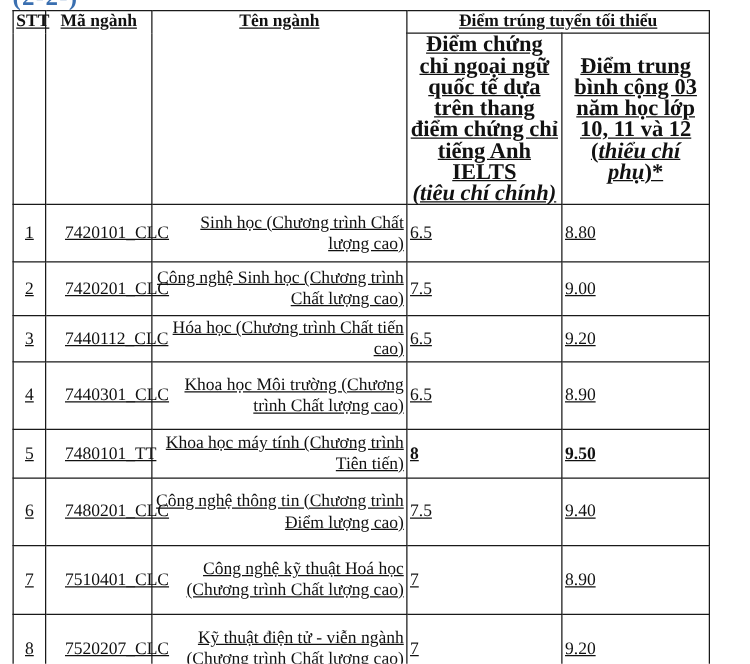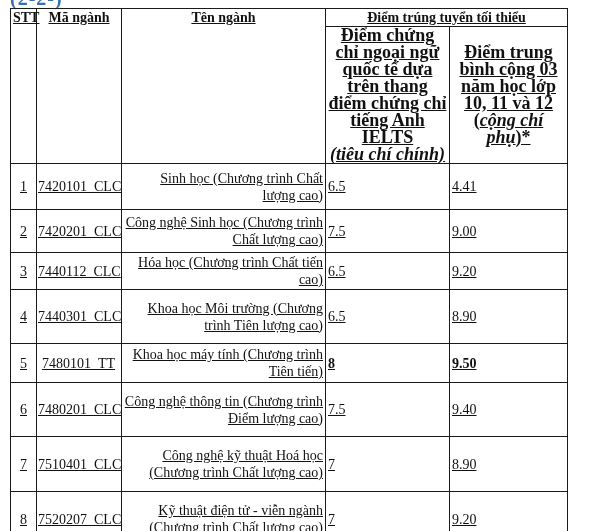--- a/index.html
+++ b/index.html
@@ -13,21 +13,21 @@
   th { font-weight: bold; text-align: center; }
   .c-stt { width: 26px; }
   .c-ma { width: 85px; }
   .c-ten { width: 204px; }
   .c-ielts { width: 124px; }
   .c-gpa { width: 118px; }
   .h1 th { height: 17px; }
   .h2 th { height: 100px; vertical-align: middle; font-size: 18px; line-height: 17px; }
   .h2 .ital { font-style: italic; }
   td.stt { text-align: center; }
-  td.ma { text-align: left; padding-left: 1px; font-size: 14px; }
+  td.ma { text-align: left; padding-left: 15px; font-size: 14px; }
   td.ma.center { text-align: center; }
   td.ten { text-align: right; padding-left: 2px; }
   td.num { }
   td.bold { font-weight: bold; }
 </style>
 </head>
 <body>
 
 <div class="heading-frag">(2-2-)</div>
 
@@ -46,50 +46,50 @@
       <th rowspan="2" style="vertical-align:top">Tên ngành</th>
       <th colspan="2">Điểm trúng tuyển tối thiểu</th>
     </tr>
     <tr class="h2">
       <th>
         <span>Điểm chứng chỉ ngoại ngữ quốc tế dựa trên thang điểm chứng chỉ tiếng Anh IELTS</span><br>
         <span class="ital">(tiêu chí chính)</span>
       </th>
       <th>
         <span>Điểm trung bình cộng 03 năm học lớp 10, 11 và 12</span><br>
-        <span>(</span><span class="ital">cộng chí phụ</span><span>)*</span>
+        <span>(</span><span class="ital">thiểu chí phụ</span><span>)*</span>
       </th>
     </tr>
   </thead>
   <tbody id="tbody">
       <tr style="height: 46px;">
     <td class="stt">1</td>
     <td class="ma">7420101_CLC</td>
     <td class="ten">Sinh học (Chương trình Chất lượng cao)</td>
     <td class="num">6.5</td>
-    <td class="num">4.41</td>
+    <td class="num">8.80</td>
   </tr>
       <tr style="height: 43px;">
     <td class="stt">2</td>
     <td class="ma">7420201_CLC</td>
     <td class="ten">Công nghệ Sinh học (Chương trình Chất lượng cao)</td>
     <td class="num">7.5</td>
     <td class="num">9.00</td>
   </tr>
       <tr style="height: 37px;">
     <td class="stt">3</td>
     <td class="ma">7440112_CLC</td>
     <td class="ten">Hóa học (Chương trình Chất tiến cao)</td>
     <td class="num">6.5</td>
     <td class="num">9.20</td>
   </tr>
       <tr style="height: 54px;">
     <td class="stt">4</td>
     <td class="ma">7440301_CLC</td>
-    <td class="ten">Khoa học Môi trường (Chương trình Tiên lượng cao)</td>
+    <td class="ten">Khoa học Môi trường (Chương trình Chất lượng cao)</td>
     <td class="num">6.5</td>
     <td class="num">8.90</td>
   </tr>
       <tr style="height: 39px;">
     <td class="stt">5</td>
     <td class="ma center">7480101_TT</td>
     <td class="ten">Khoa học máy tính (Chương trình Tiên tiến)</td>
     <td class="num bold">8</td>
     <td class="num bold">9.50</td>
   </tr>

